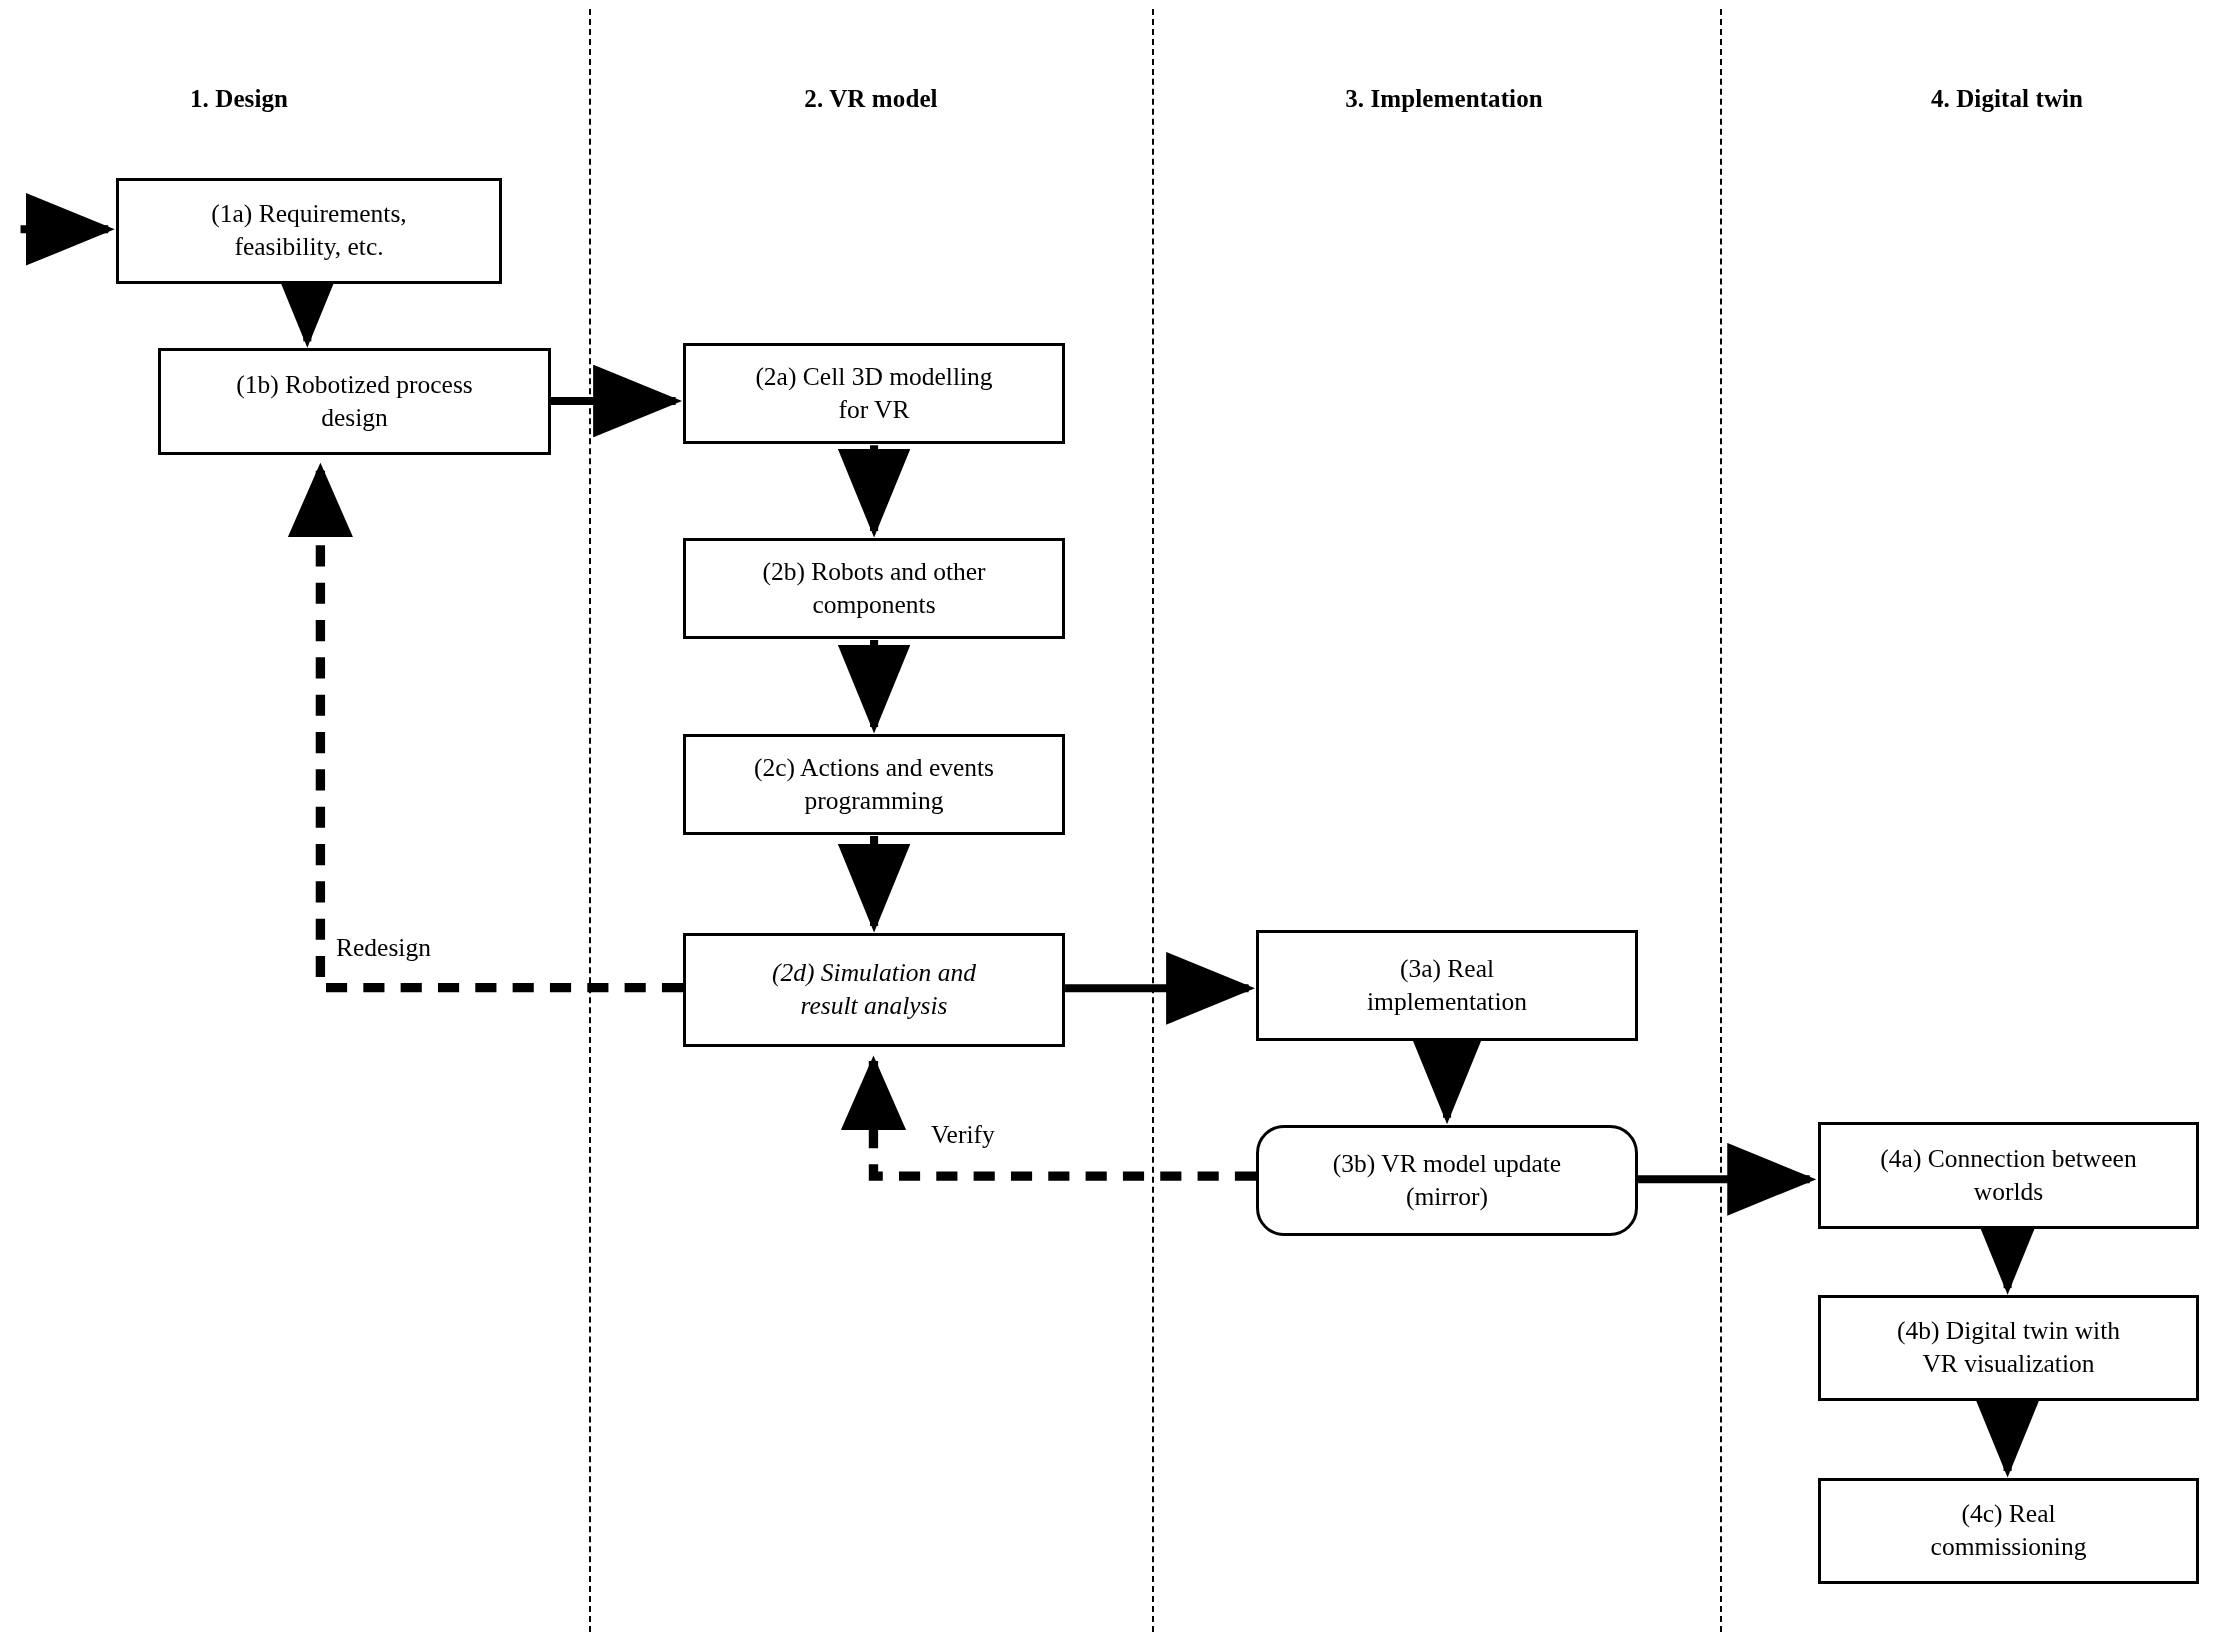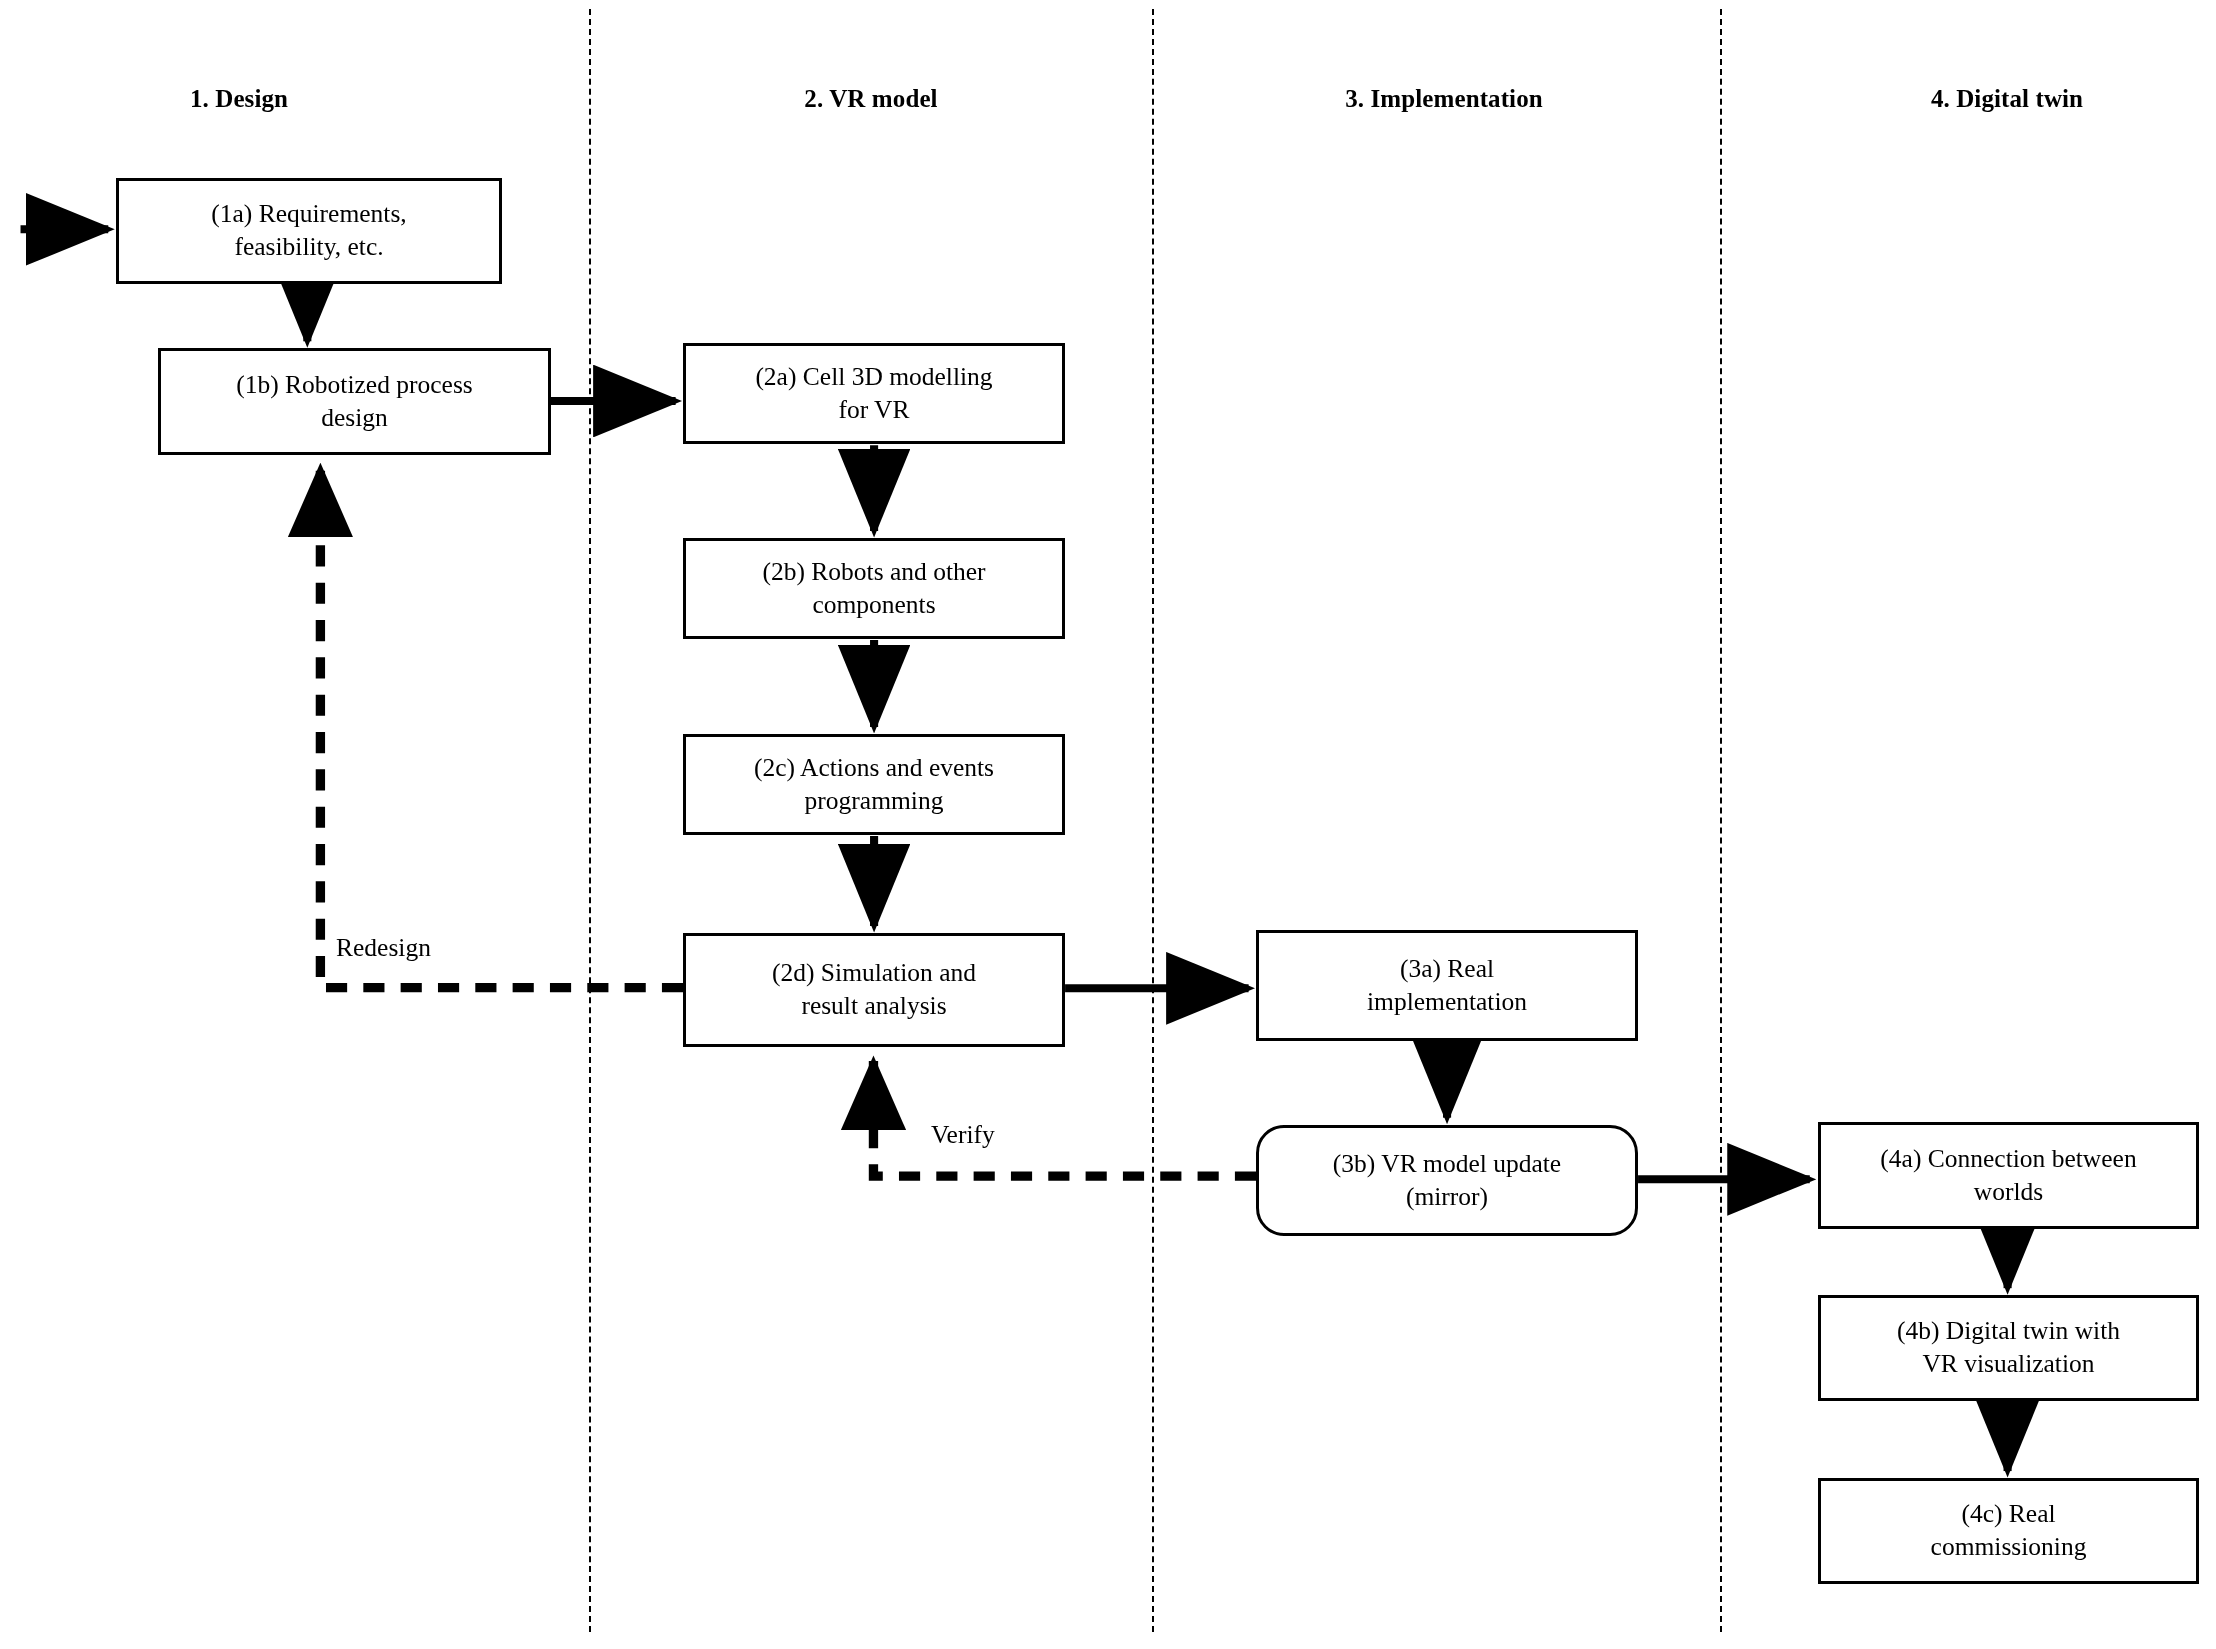--- a/index.html
+++ b/index.html
@@ -143,21 +143,21 @@
     </div>
   </div>
 
   <div class="node" style="left:683px; top:734px; width:382px; height:101px;">
     <div>
       <span>(2c) Actions and events</span>
       <span>programming</span>
     </div>
   </div>
 
-  <div class="node" style="left:683px; top:933px; width:382px; height:114px;">
+  <div class="node" style="left:683px; top:933px; width:382px; height:114px;font-style:italic;">
     <div>
       <span>(2d) Simulation and</span>
       <span>result analysis</span>
     </div>
   </div>
 
   <div class="node" style="left:1256px; top:930px; width:382px; height:111px;">
     <div>
       <span>(3a) Real</span>
       <span>implementation</span>

